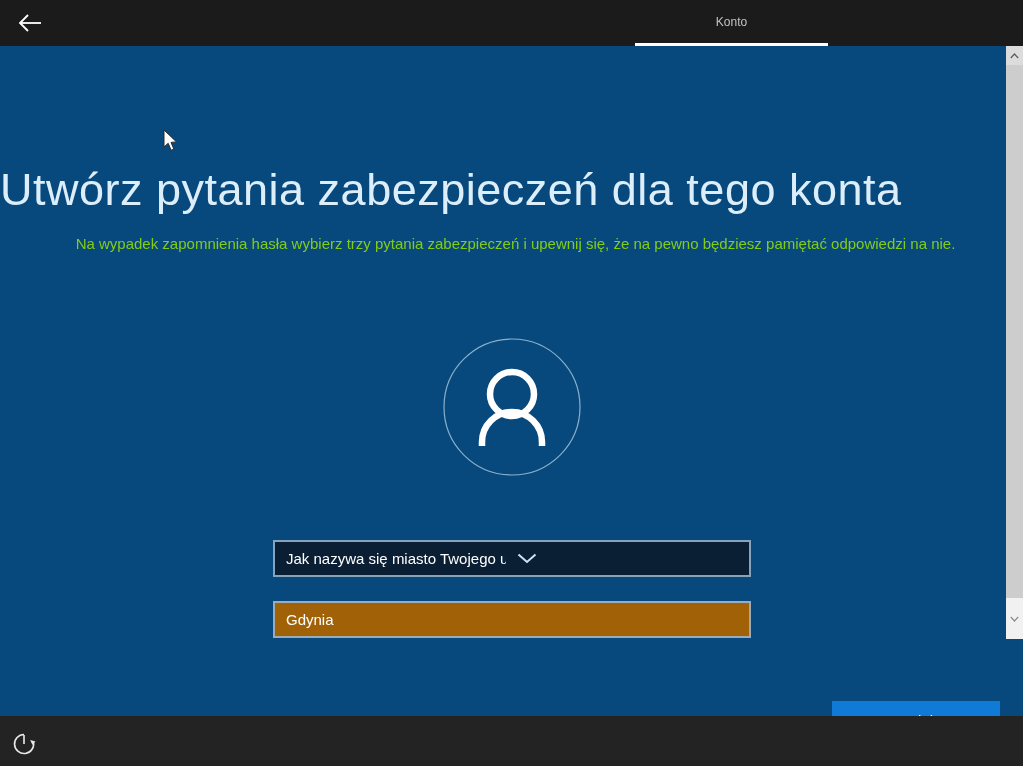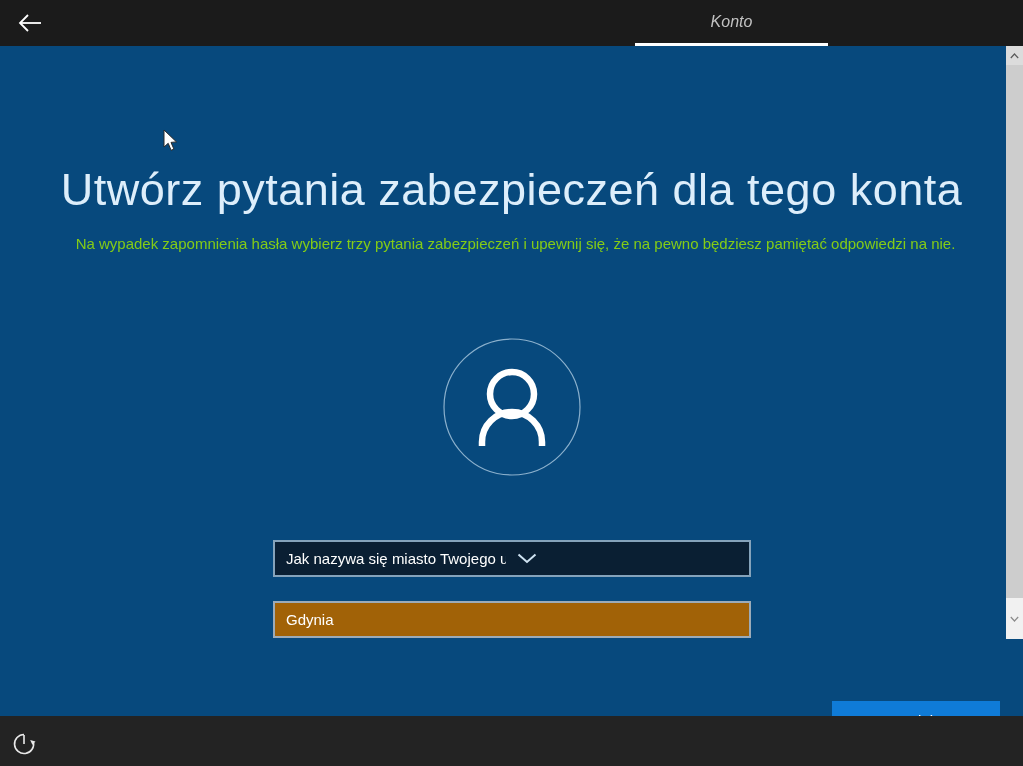--- a/index.html
+++ b/index.html
@@ -5,25 +5,25 @@
   html,body{margin:0;padding:0;background:#000;}
   body{width:1023px;height:766px;overflow:hidden;font-family:"Liberation Sans",sans-serif;}
   .screen{position:relative;width:1023px;height:766px;background:#07497d;overflow:hidden;}
 
   
   .topbar{position:absolute;left:0;top:0;width:1023px;height:46px;background:#1b1b1b;}
   .back-btn{position:absolute;left:8px;top:5px;width:44px;height:36px;background:transparent;border:none;
             display:flex;align-items:center;justify-content:center;cursor:pointer;padding:0;}
   .tab{position:absolute;left:635px;top:0;width:193px;height:46px;display:flex;align-items:center;
        justify-content:center;box-sizing:border-box;border-bottom:3px solid #ffffff;cursor:pointer;}
-  .tab span{color:#c2c2c2;font-size:16px;font-style:italic;}
+  .tab span{color:#c2c2c2;font-size:12px;}
 
   
   .main{position:absolute;left:0;top:46px;width:1023px;height:670px;background:#07497d;}
-  .page-title{position:absolute;left:0;top:118px;width:1023px;margin:0;text-align:center;
+  .page-title{position:absolute;left:0;top:118px;width:1023px;margin:0;
               color:#ddeefb;font-size:45px;font-weight:300;letter-spacing:.5px;}
   .page-subtitle{position:absolute;left:0;top:185px;width:1023px;margin:4px;text-align:center;
                  color:#84cc16;font-size:15px;}
 
   .avatar{position:absolute;left:437px;top:286px;}
 
   .select{position:absolute;left:273px;top:494px;width:478px;height:37px;box-sizing:border-box;
           background:#0a1f33;border:2px solid #85a3bb;display:flex;align-items:center;cursor:pointer;}
   .select span{color:#ffffff;font-size:15px;padding-left:11px;flex:1;white-space:nowrap;overflow:hidden;}
   .select .chev{margin-right:12px;display:flex;}

